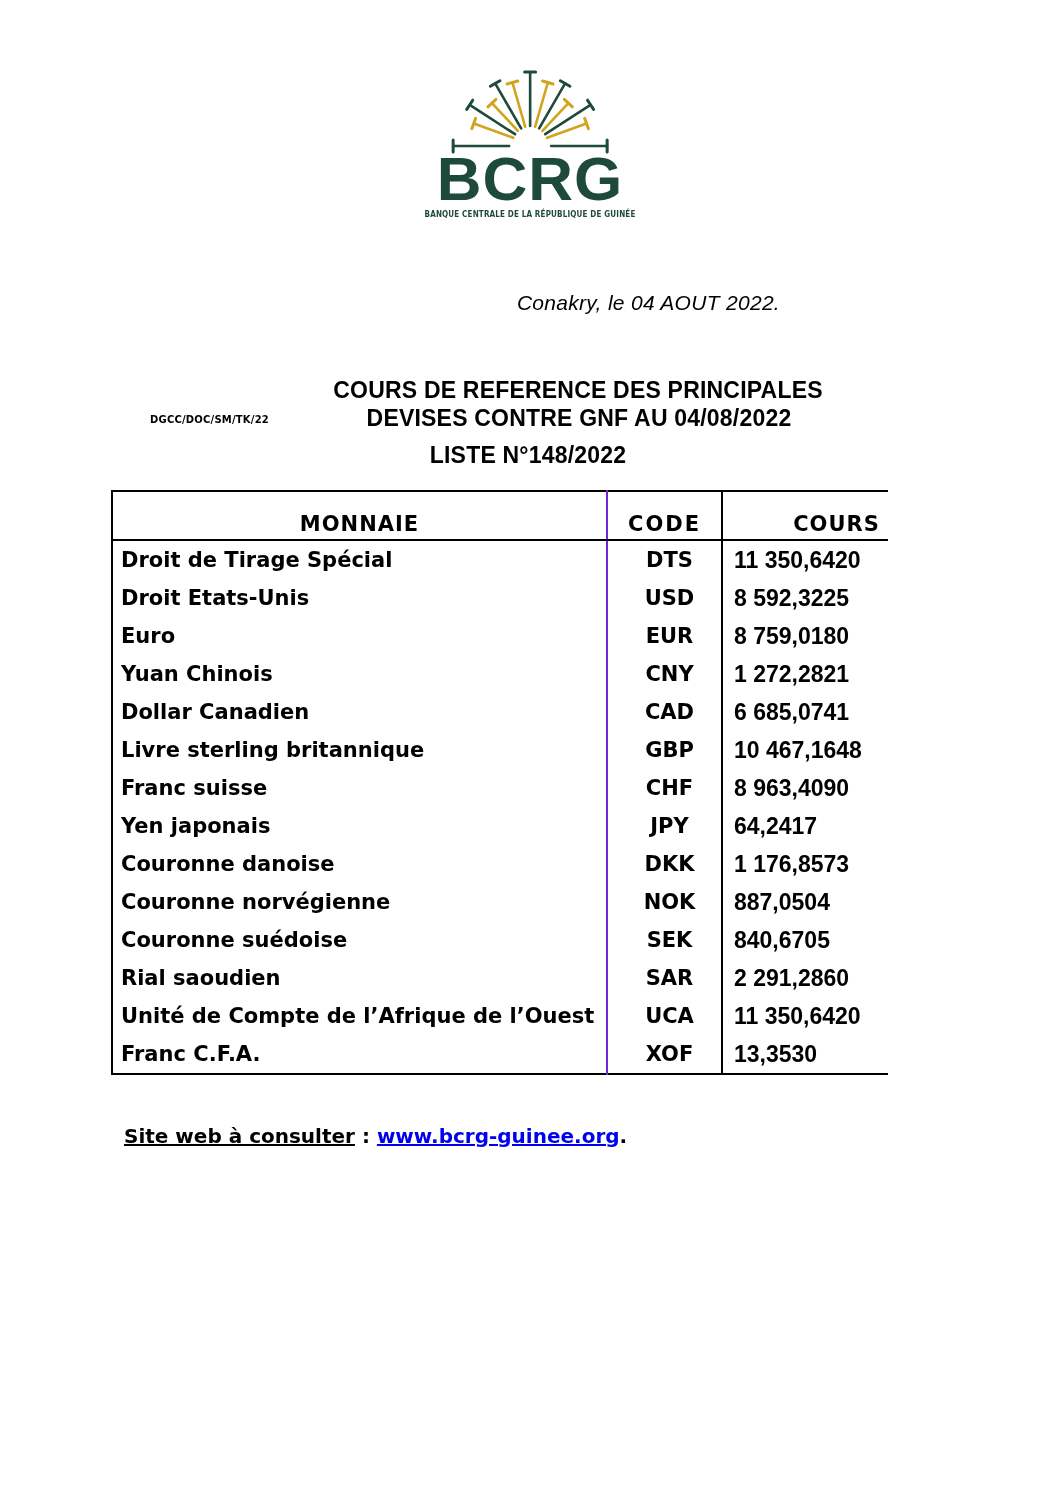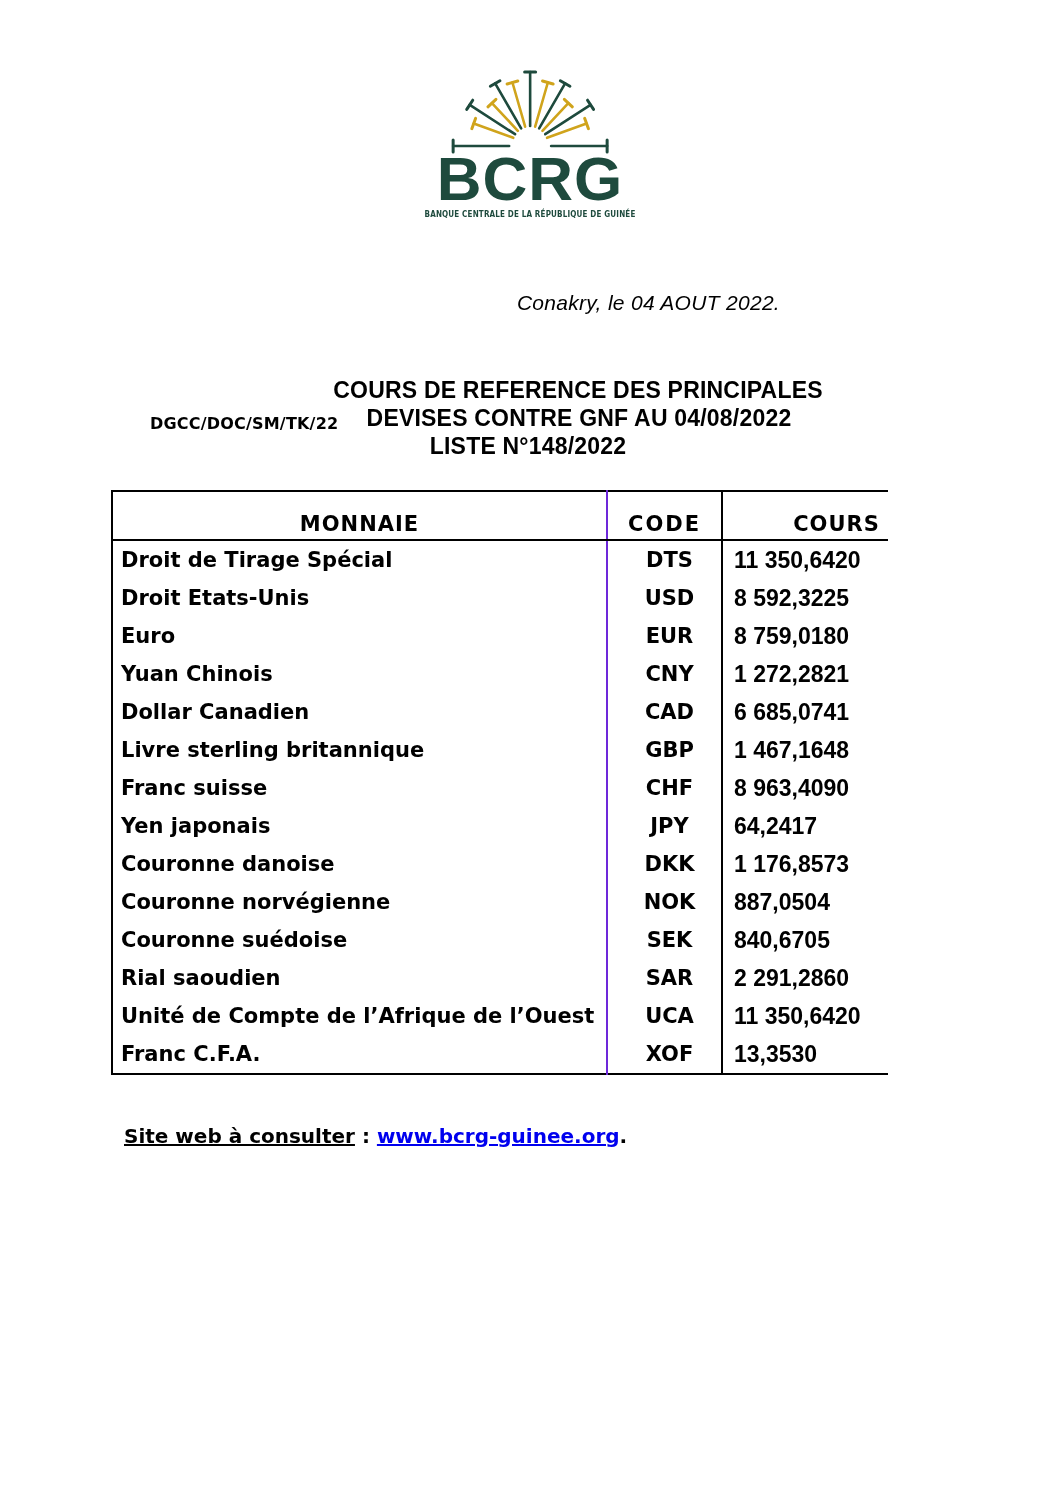--- a/index.html
+++ b/index.html
@@ -51,36 +51,36 @@
     right: 108px;
     font-size: 21px;
     font-style: italic;
     font-family: "Liberation Sans", sans-serif;
     letter-spacing: 0.3px;
   }
   .reference {
     position: absolute;
     top: 414px;
     left: 150px;
-    font-size: 16px;
+    font-size: 10px;
     font-weight: bold;
     letter-spacing: 0.2px;
   }
   .title-line {
     position: absolute;
     transform: translateX(-50%);
     font-size: 23px;
     font-weight: bold;
     font-family: "Liberation Sans", sans-serif;
     letter-spacing: 0.2px;
     white-space: nowrap;
   }
   #title1 { top: 377px; left: 578px; }
   #title2 { top: 405px; left: 579px; }
-  #title3 { top: 433px; left: 528px; }
+  #title3 { top: 442px; left: 528px; }
 
   
   .rates-table {
     position: absolute;
     top: 490px;
     left: 111px;
     width: 839px;
     border-collapse: collapse;
     table-layout: fixed;
   }
@@ -239,21 +239,21 @@
 
     <tr>
       <td class="cell-name">Dollar Canadien</td>
       <td class="cell-code">CAD</td>
       <td class="cell-rate">6 685,0741</td>
     </tr>
 
     <tr>
       <td class="cell-name">Livre sterling britannique</td>
       <td class="cell-code">GBP</td>
-      <td class="cell-rate">1 467,1648</td>
+      <td class="cell-rate">10 467,1648</td>
     </tr>
 
     <tr>
       <td class="cell-name">Franc suisse</td>
       <td class="cell-code">CHF</td>
       <td class="cell-rate">8 963,4090</td>
     </tr>
 
     <tr>
       <td class="cell-name">Yen japonais</td>

